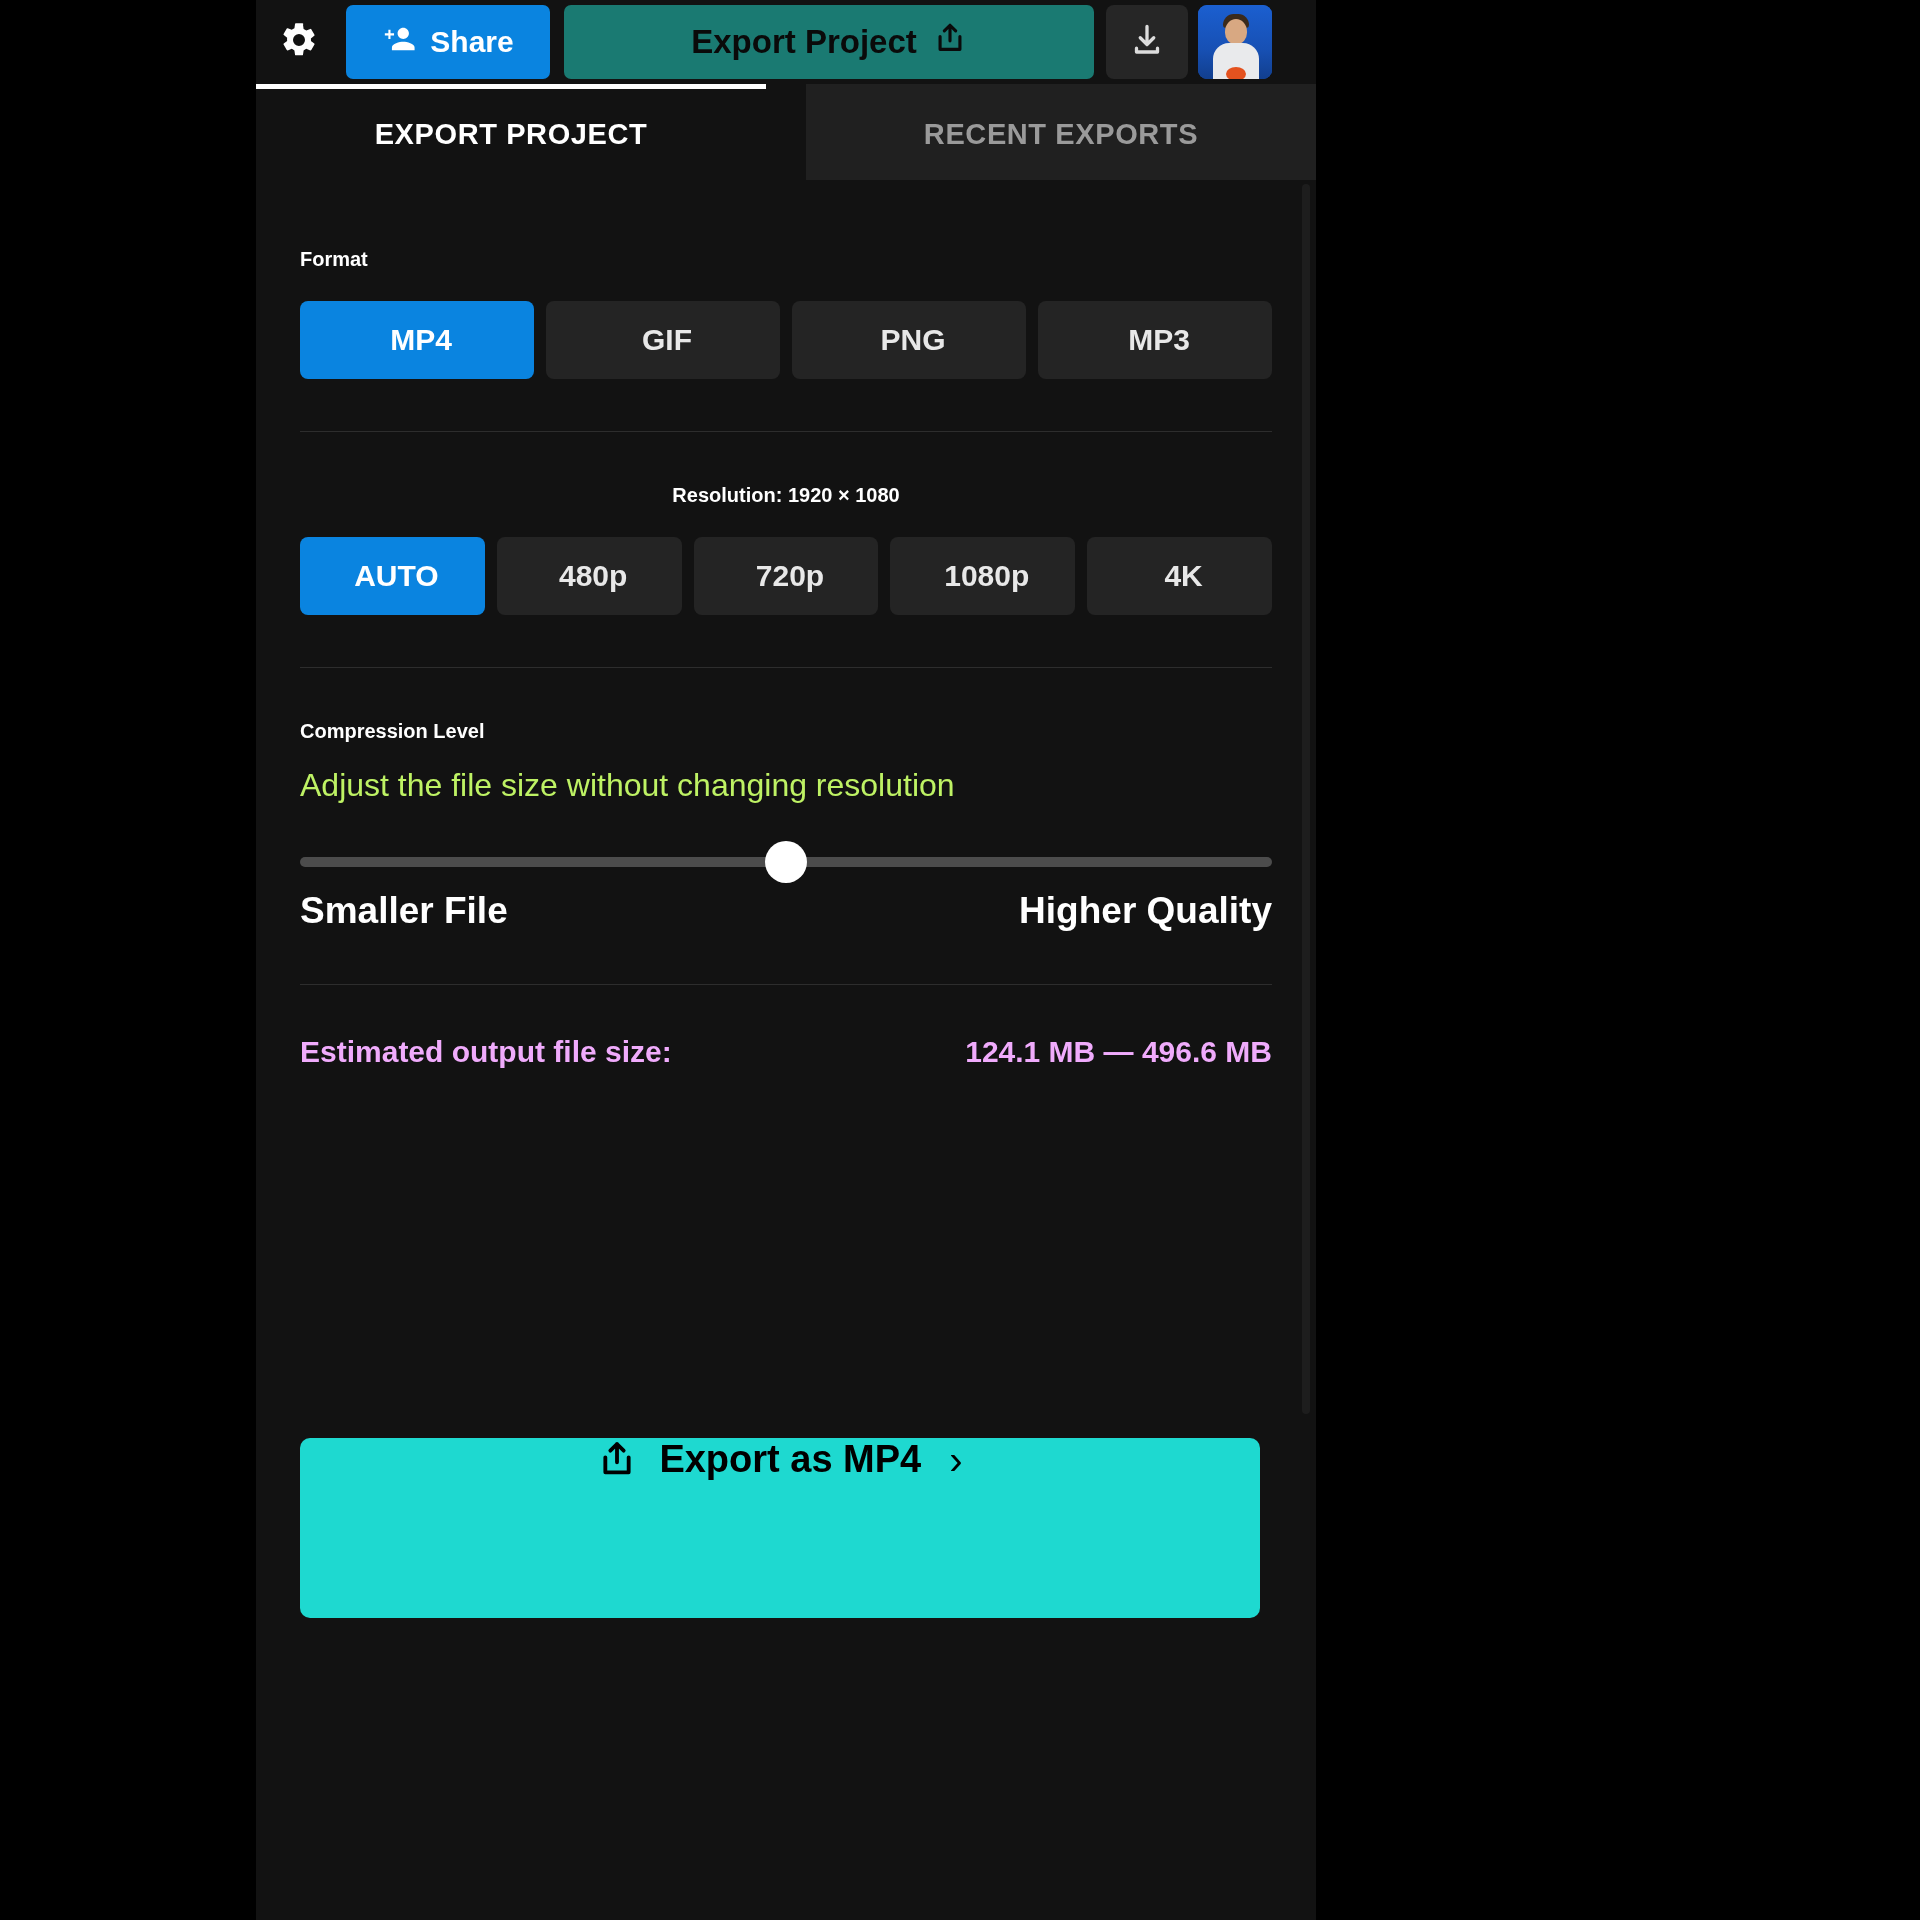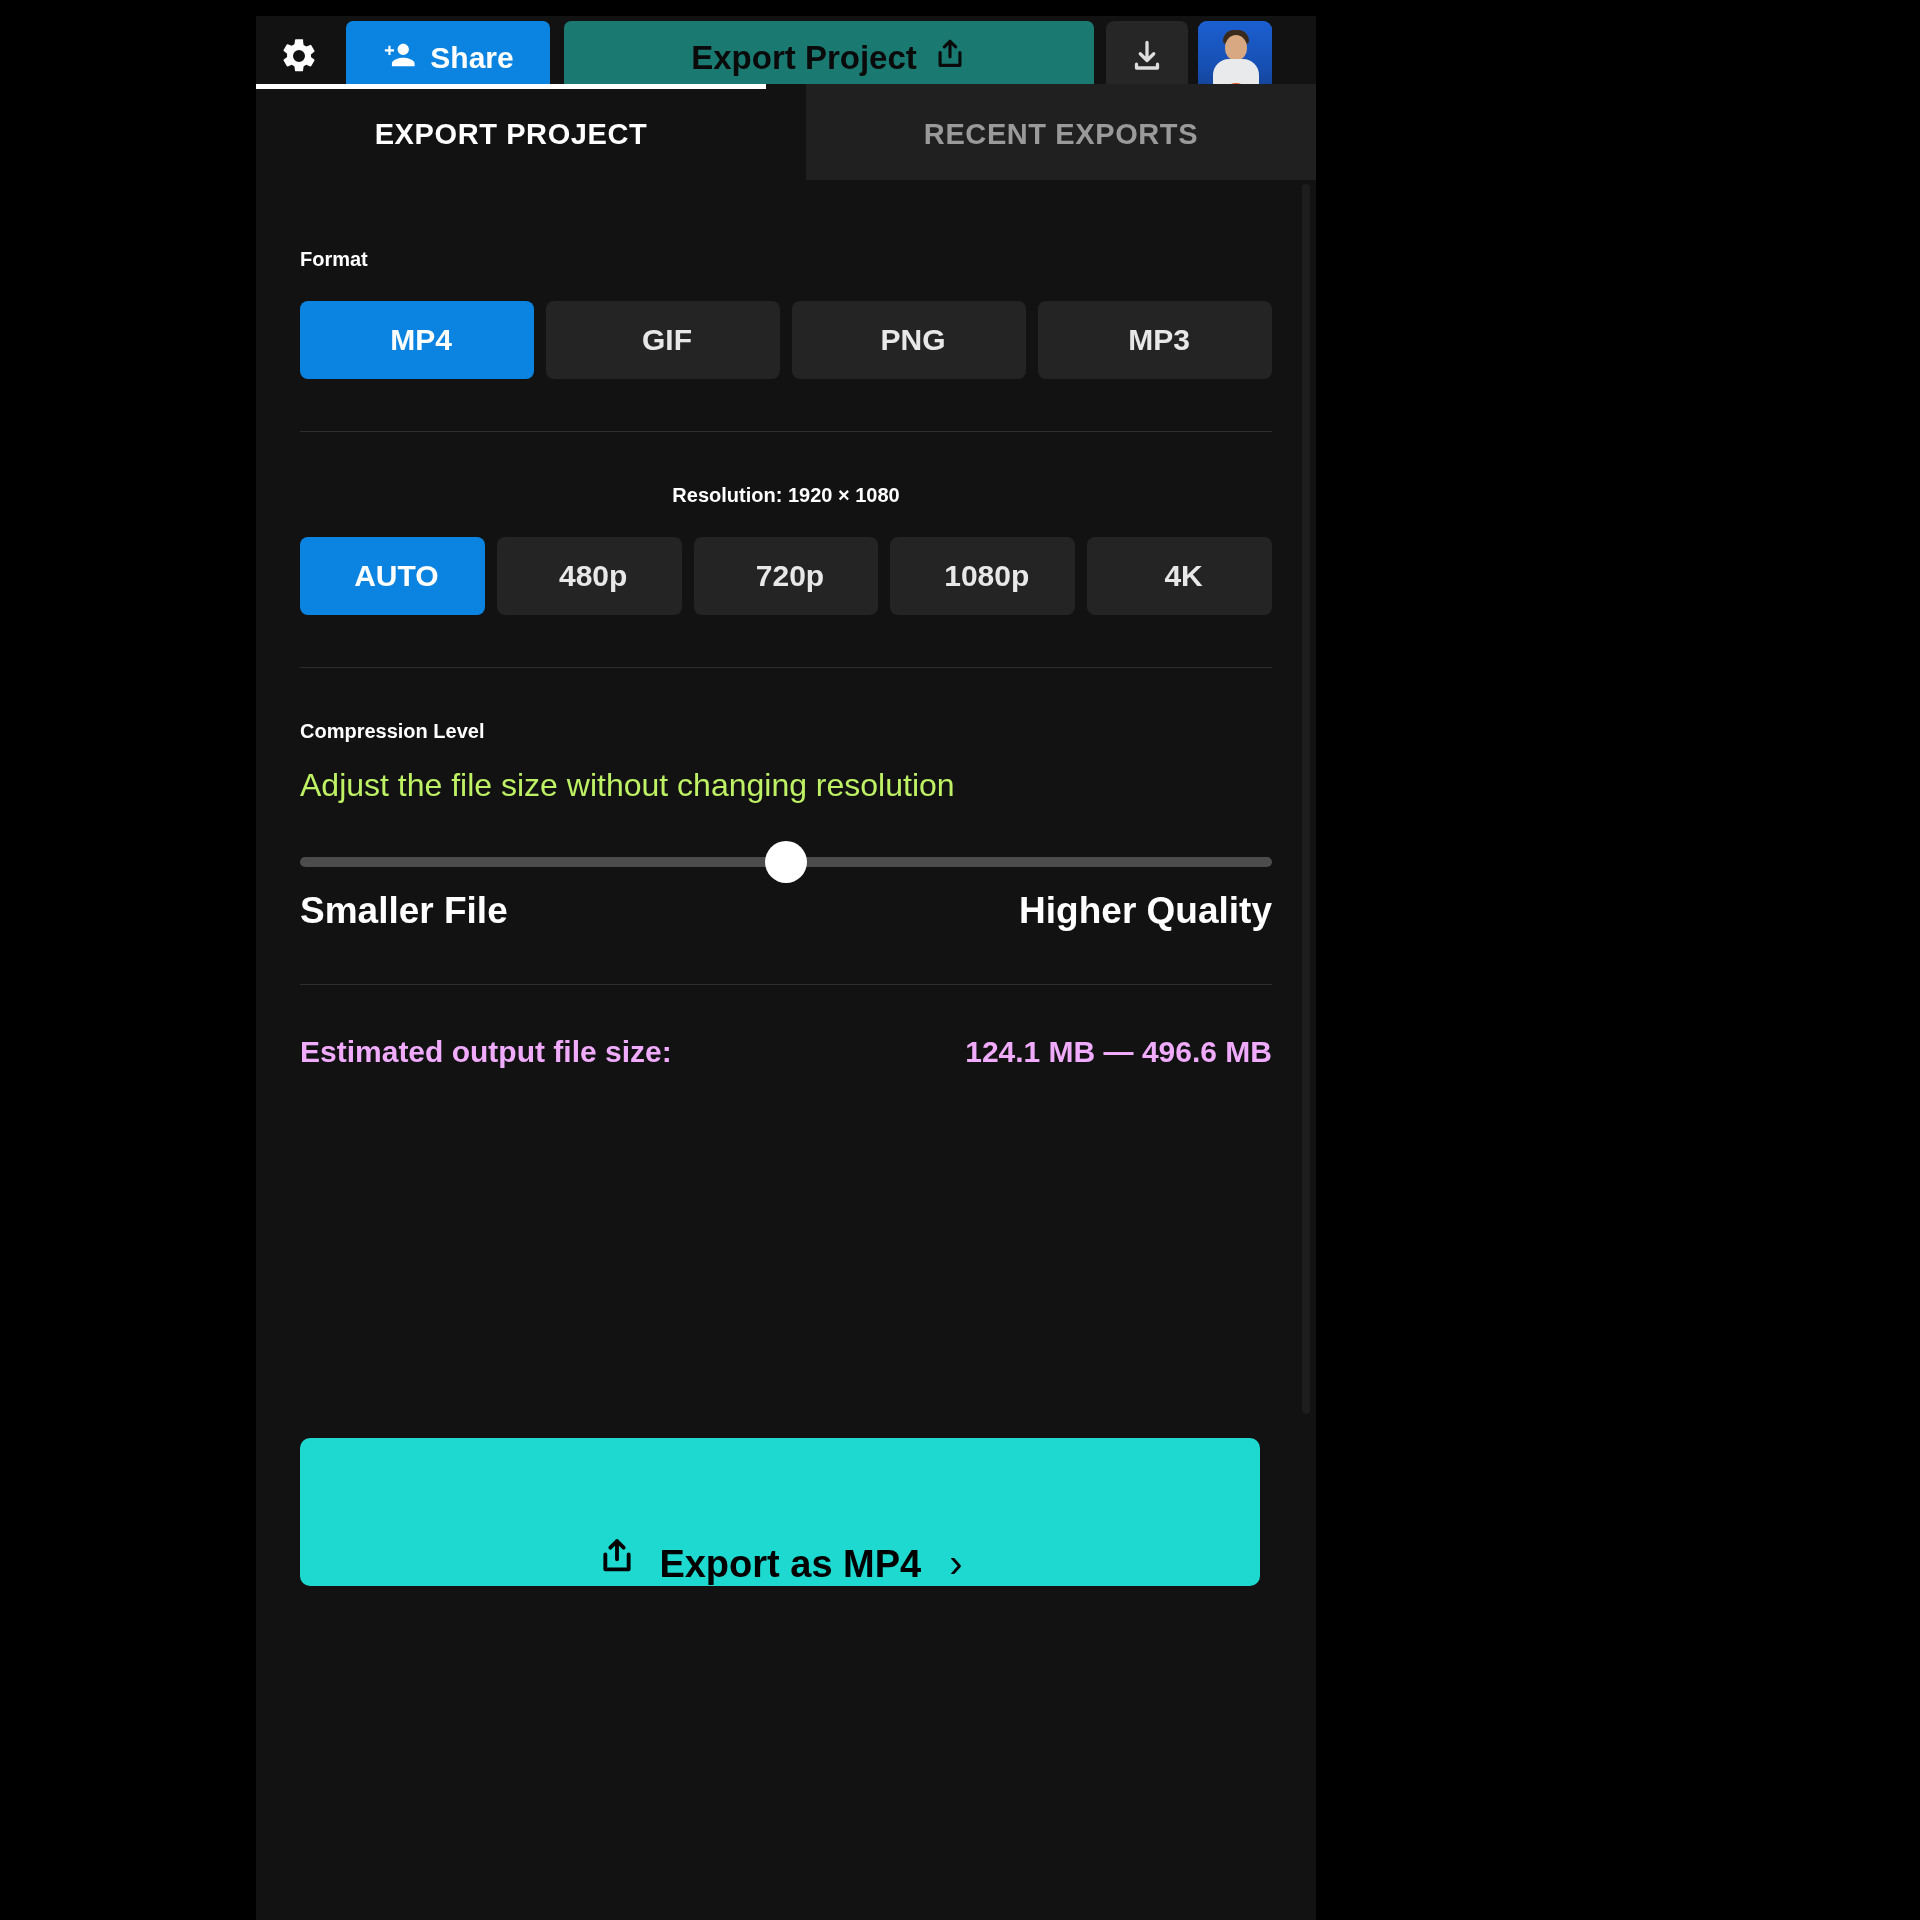--- a/index.html
+++ b/index.html
@@ -15,21 +15,21 @@
     position: relative;
     width: 1920px;
     height: 1920px;
     background: #000000;
   }
 
   
   .toolbar {
     position: absolute;
     left: 256px;
-    top: 16px;
+    top: 0;
     width: 1060px;
     height: 84px;
     background: #121212;
     display: flex;
     align-items: center;
     gap: 0;
   }
   .gear-btn {
     width: 86px;
     height: 84px;
@@ -216,26 +216,26 @@
     font-size: 30px;
     font-weight: 700;
     gap: 48px;
   }
 
   .export-cta {
     position: absolute;
     left: 300px;
     top: 1438px;
     width: 960px;
-    height: 148px;
+    height: 180px;
     border-radius: 10px;
     background: #1ed9d0;
     color: #000000;
     display: flex;
-    align-items: flex-end;
+    align-items: flex-start;
     justify-content: center;
     gap: 22px;
     font-size: 38px;
     font-weight: 700;
   }
   .export-cta svg.up { width: 40px; height: 42px; fill: none; stroke: #000000; stroke-width: 2.3; }
   .export-cta .chev { font-size: 40px; font-weight: 400; margin-left: 6px; }
 
   .scrollbar {
     position: absolute;

